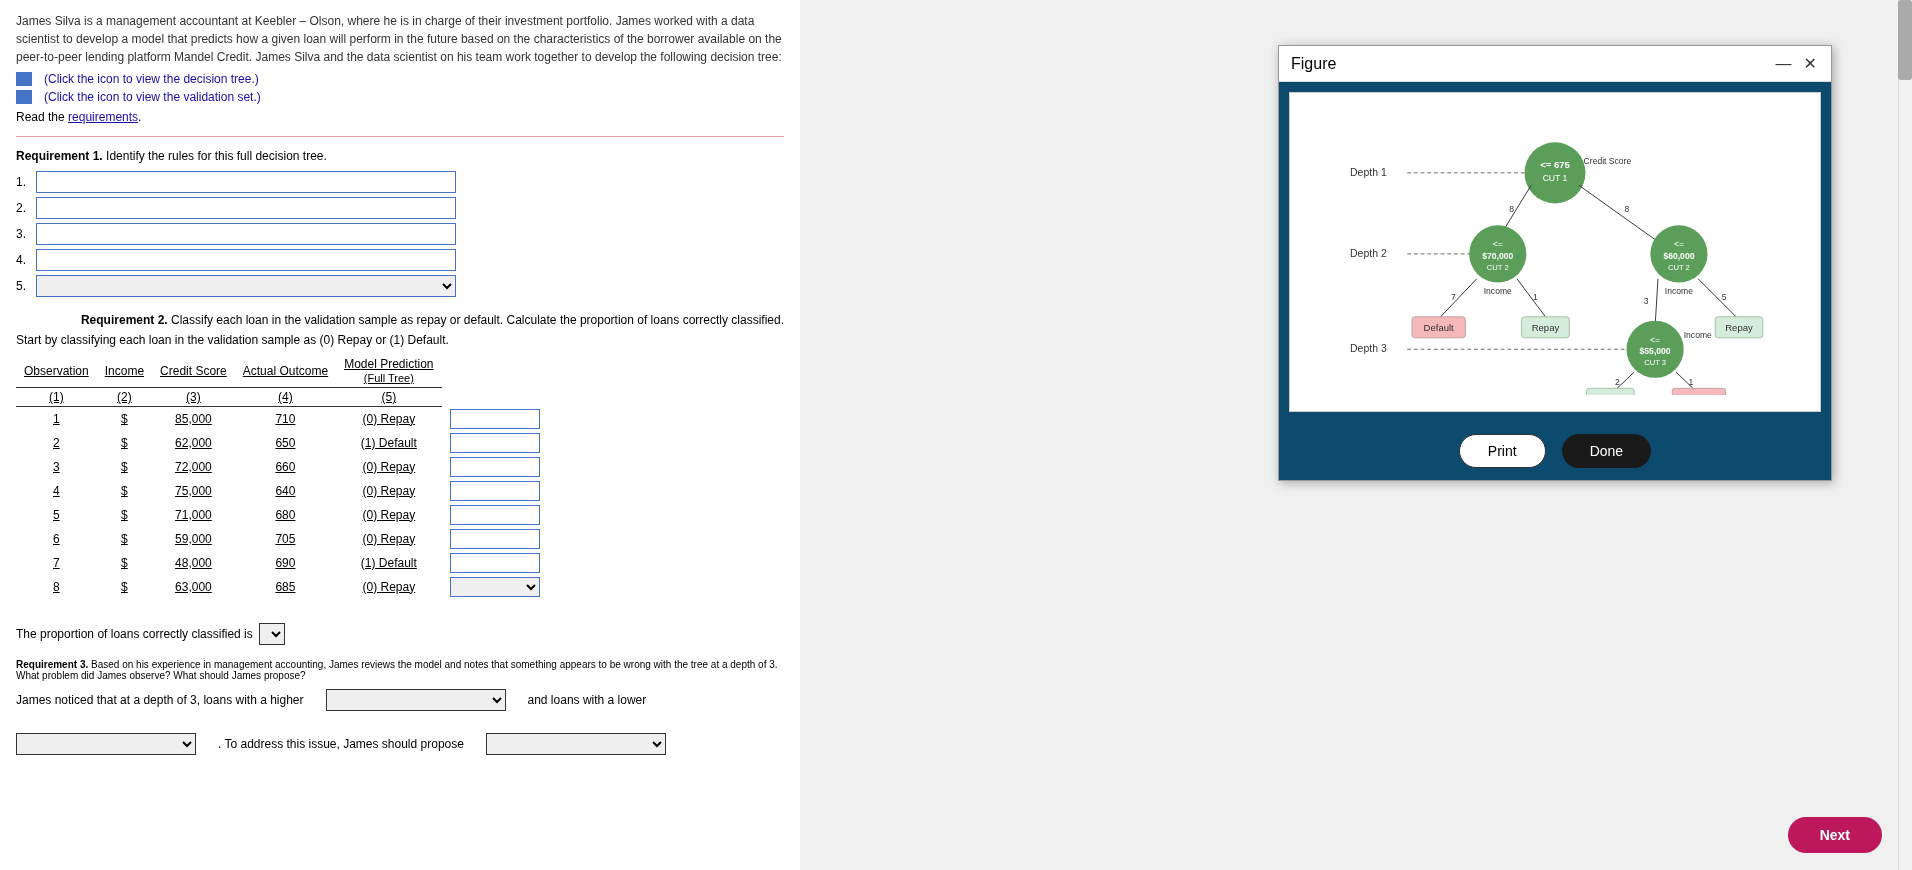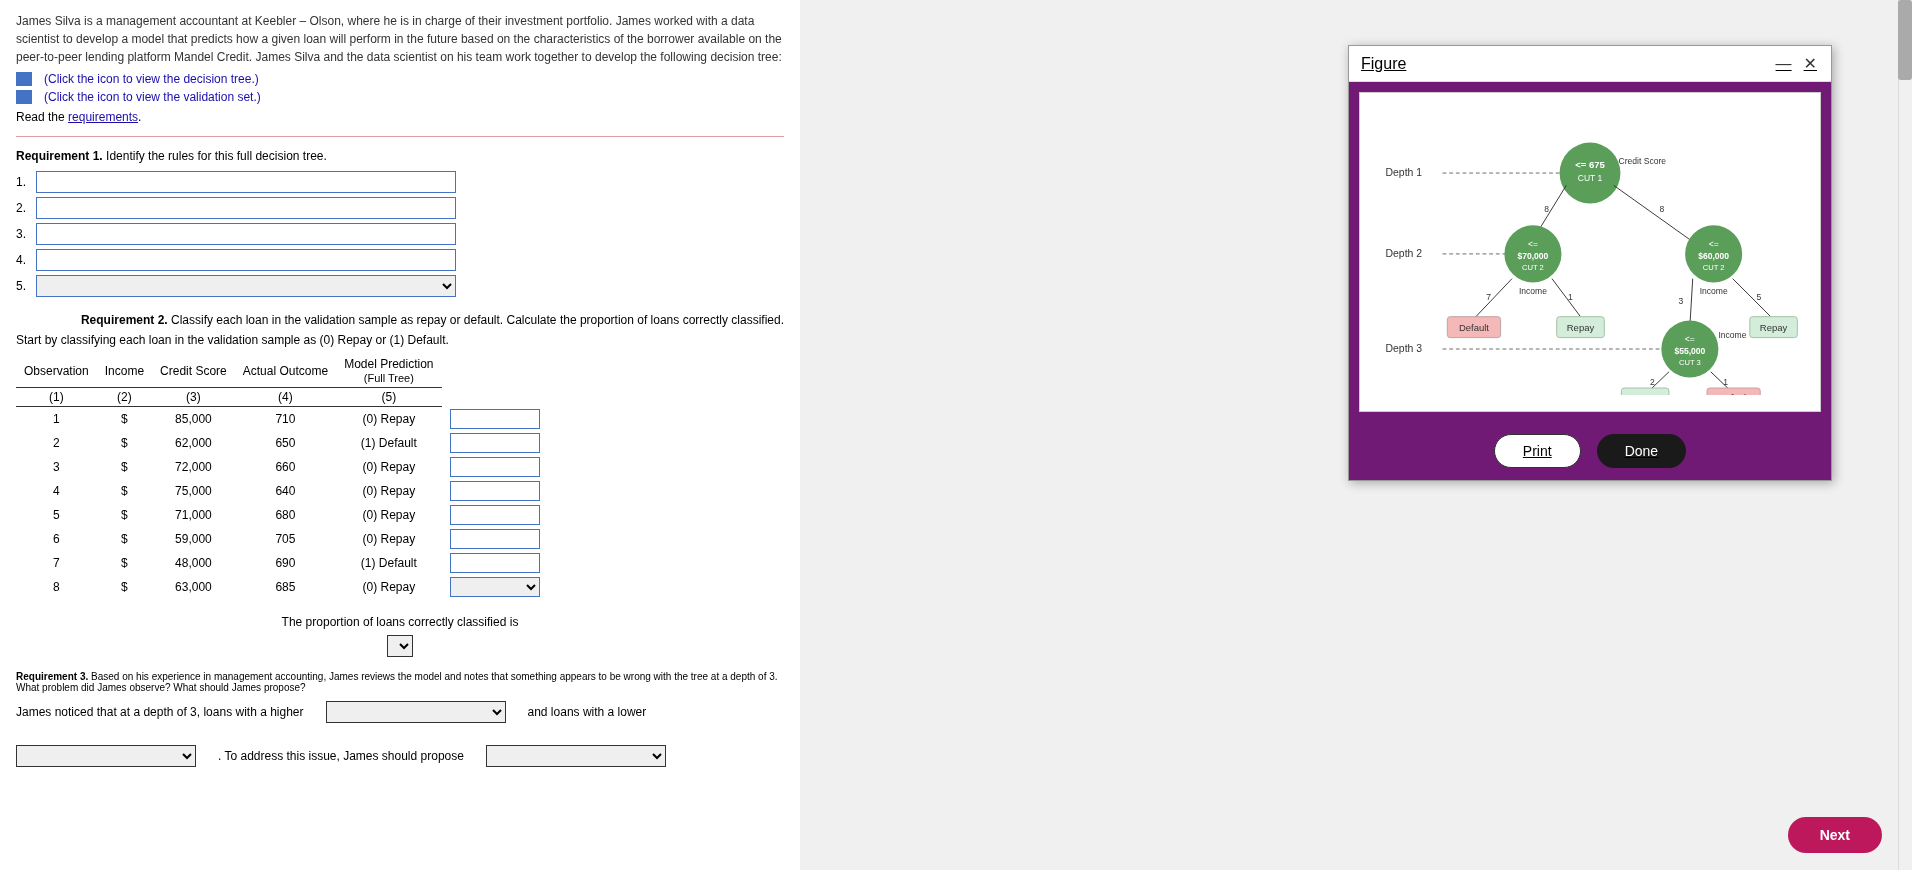--- a/index.html
+++ b/index.html
@@ -98,21 +98,22 @@
       margin-bottom: 6px;
       text-align: right;
     }
     .req2-subtext {
       font-size: 12px;
       margin-bottom: 8px;
     }
     table.data-table {
       border-collapse: collapse;
       font-size: 12px;
-      margin-bottom: 16px;
+      margin-bottom: 24px;
+      text-decoration: underline;
     }
     table.data-table th {
       text-align: center;
       padding: 2px 8px;
       font-weight: normal;
       border-bottom: 1px solid #333;
     }
     table.data-table td {
       text-align: center;
       padding: 2px 8px;
@@ -134,21 +135,20 @@
     }
     .col-header-sub {
       font-size: 11px;
     }
     .proportion-row {
       display: flex;
       align-items: center;
       gap: 6px;
       font-size: 12px;
       margin-bottom: 14px;
-      flex-direction: column;
     }
     .proportion-row select {
       height: 22px;
       border: 1px solid #333;
       font-size: 12px;
       padding: 0 2px;
     }
     .req3-text {
       font-size: 10px;
       margin-bottom: 8px;
@@ -181,26 +181,25 @@
       padding: 10px 32px;
       font-size: 14px;
       font-weight: bold;
       cursor: pointer;
     }
     
     .figure-modal {
       position: fixed;
       top: 45px;
       right: 80px;
-      width: 484px;
-      background: #701a75;
+      width: 554px;
+      background: #0c4a6e;
       border: 1px solid #999;
       box-shadow: 2px 2px 10px rgba(0,0,0,0.3);
       z-index: 100;
-      text-decoration: underline;
     }
     .figure-modal-header {
       display: flex;
       align-items: center;
       justify-content: space-between;
       padding: 8px 12px;
       border-bottom: 1px solid #ddd;
       background: white;
     }
     .figure-modal-header .title {

